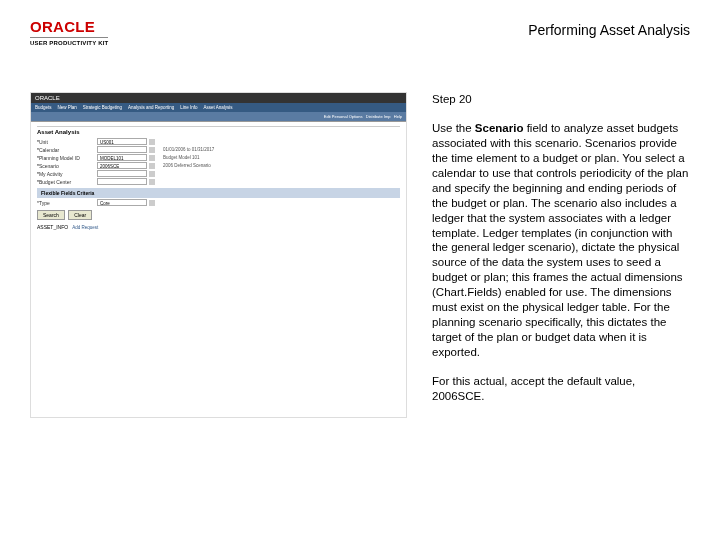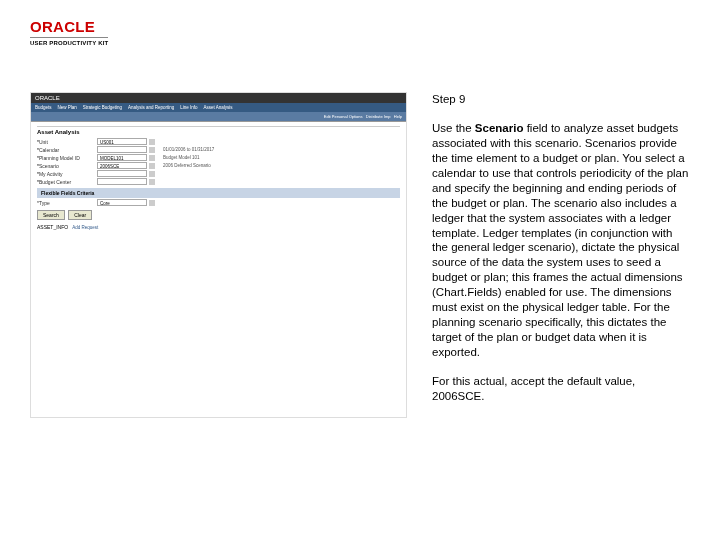--- a/index.html
+++ b/index.html
@@ -92,20 +92,21 @@
   .bold { font-weight: bold; }
 </style>
 </head>
 <body>
 
 <div class="header">
   <div class="logo-block">
     <div class="oracle-logo">ORACLE</div>
     <div class="upk-label">USER PRODUCTIVITY KIT</div>
   </div>
+  <div class="doc-title">Performing Asset Analysis</div>
 </div>
 
 <div class="content">
   <div class="shot">
     <div class="topbar">ORACLE</div>
     <div class="navbar">
       <span>Budgets</span>
       <span>New Plan</span>
       <span>Strategic Budgeting</span>
       <span>Analysis and Reporting</span>
@@ -164,19 +165,19 @@
       <span class="btn">Search</span>
       <span class="btn">Clear</span>
       <div class="row" style="margin-top:4px;">
         <span>ASSET_INFO</span>
         <span class="link">Add Request</span>
       </div>
     </div>
   </div>
 
   <div class="instructions">
-    <div class="step-title">Step 9</div>
+    <div class="step-title">Step 20</div>
     <div class="para">
       <span>Use the </span><span class="bold">Scenario</span><span> field to analyze asset budgets associated with this scenario. Scenarios provide the time element to a budget or plan. You select a calendar to use that controls periodicity of the plan and specify the beginning and ending periods of the budget or plan. The scenario also includes a ledger that the system associates with a ledger template. Ledger templates (in conjunction with the general ledger scenario), dictate the physical source of the data the system uses to seed a budget or plan; this frames the actual dimensions (Chart.Fields) enabled for use. The dimensions must exist on the physical ledger table. For the planning scenario specifically, this dictates the target of the plan or budget data when it is exported.</span>
     </div>
     <div class="para">For this actual, accept the default value, 2006SCE.</div>
   </div>
 </div>
 
 </body></html>

